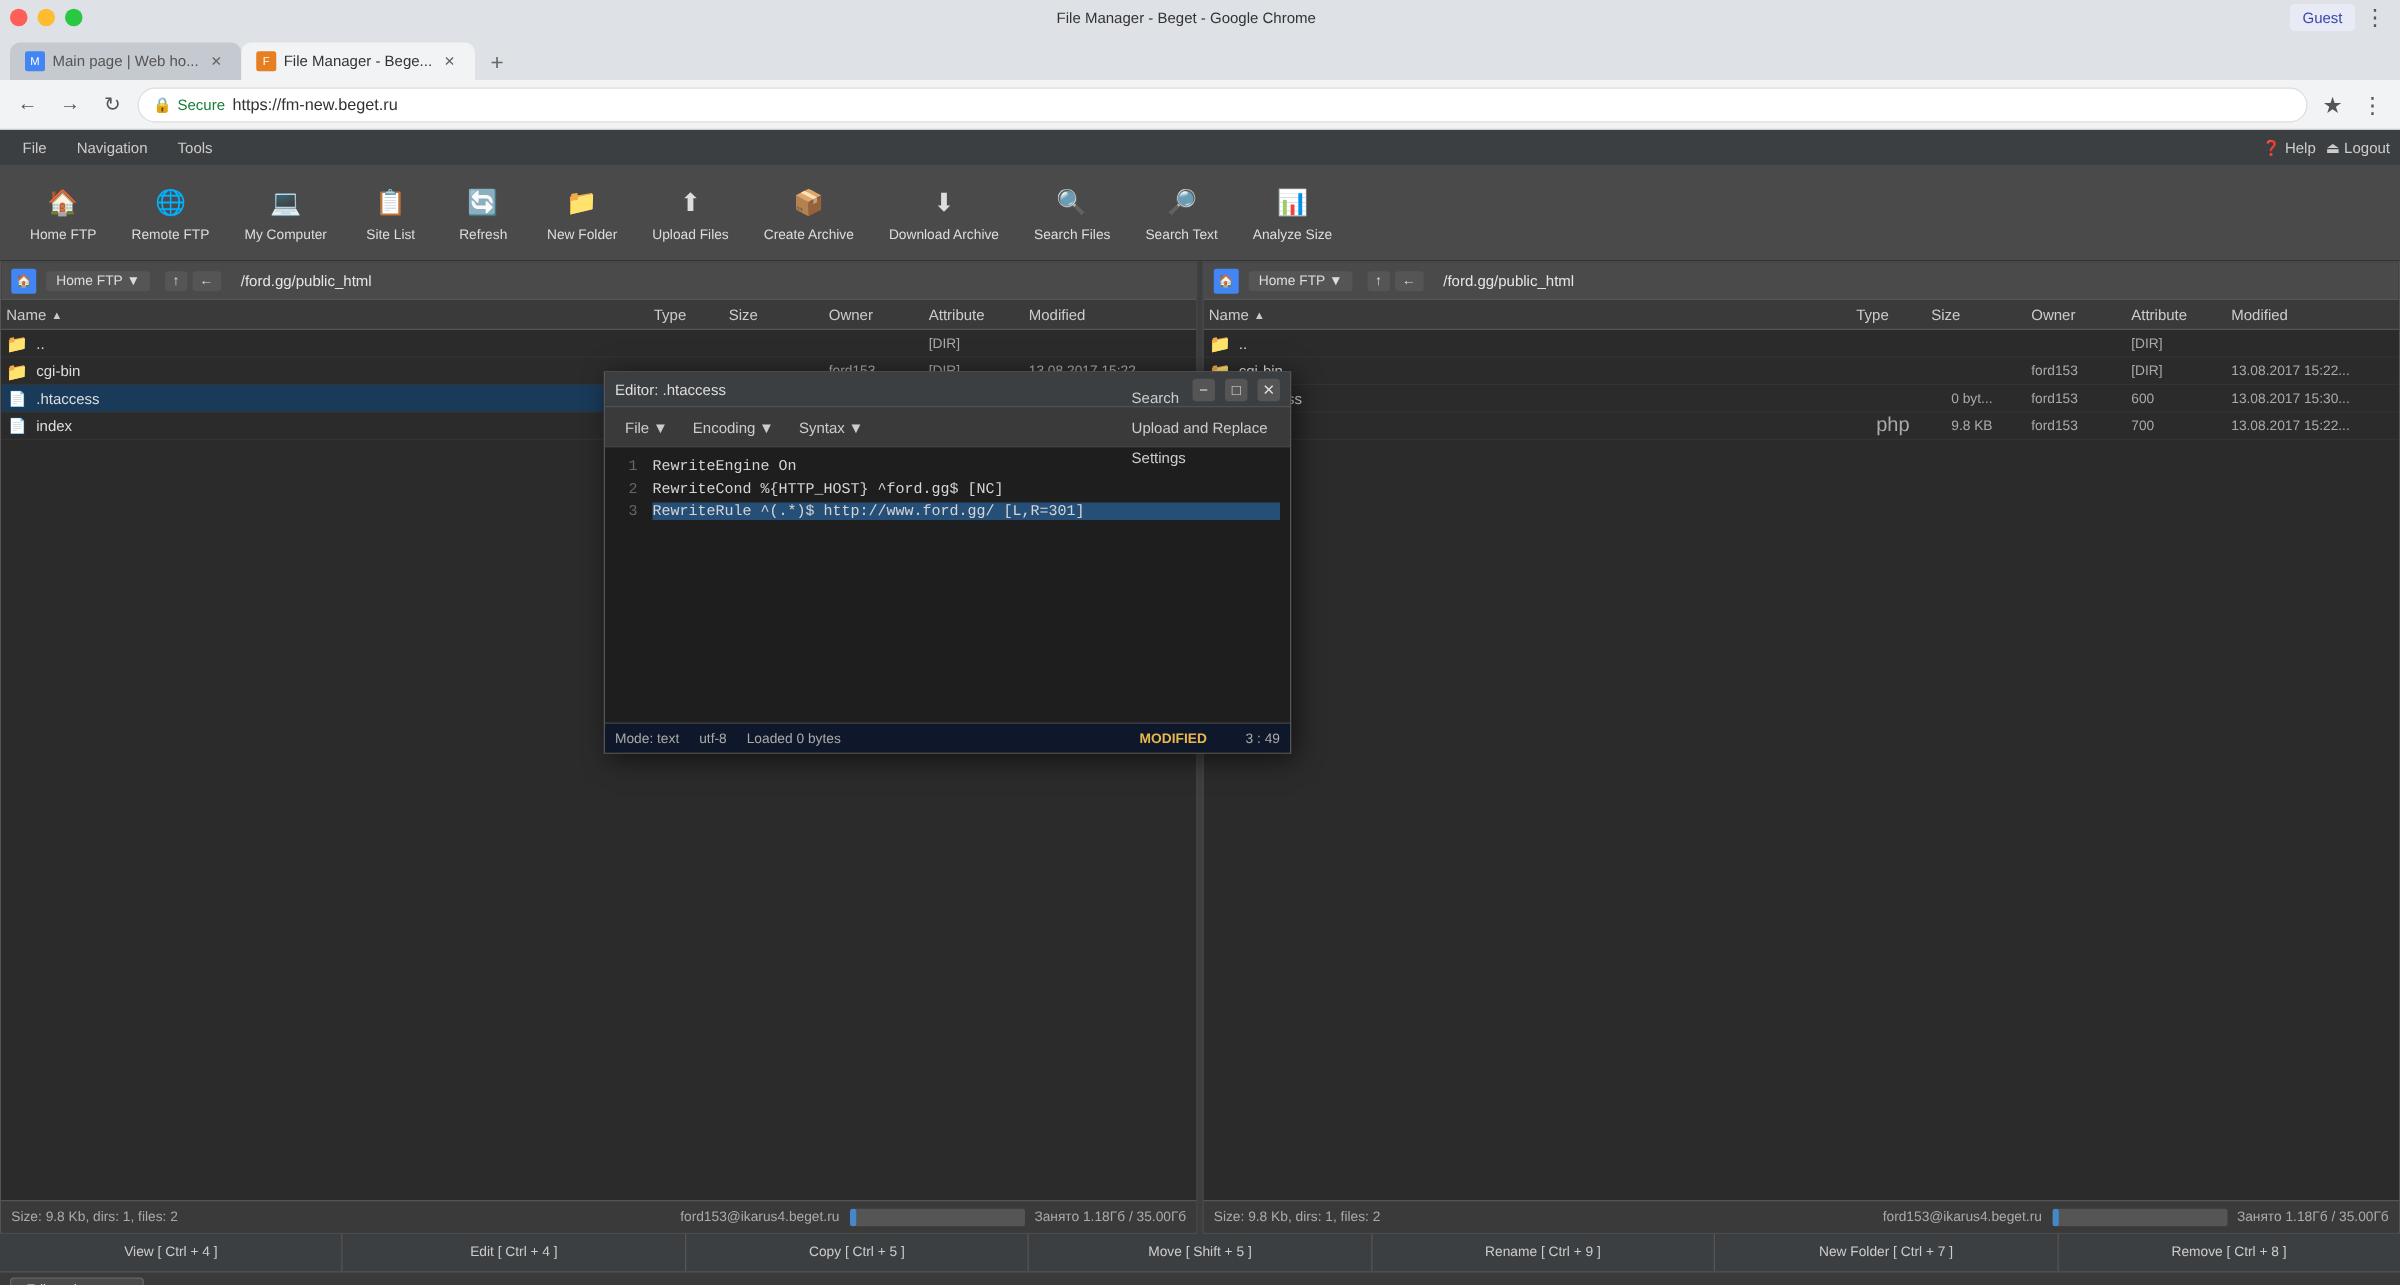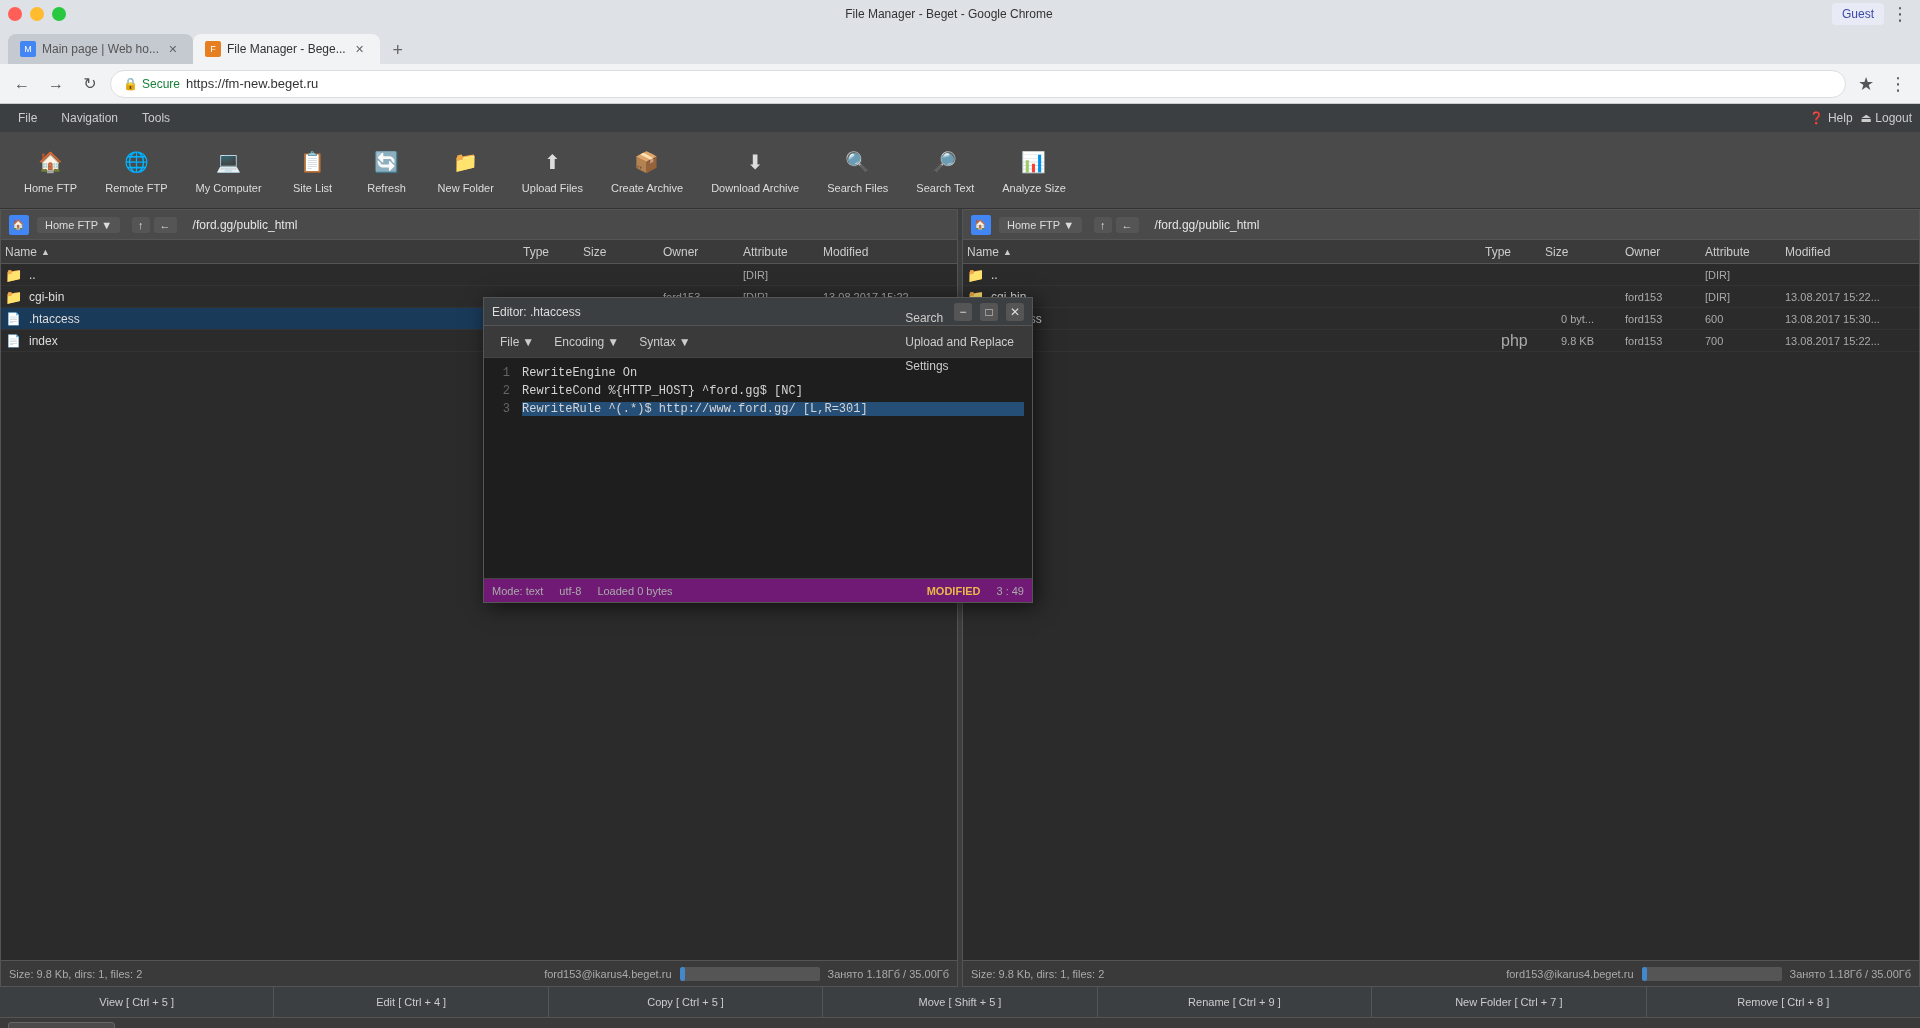--- a/index.html
+++ b/index.html
@@ -88,24 +88,24 @@
     .modal-menu-btn { color: #ccc; font-size: 12px; padding: 3px 8px; cursor: pointer; border-radius: 3px; display: flex; align-items: center; gap: 3px; }
     .modal-toolbar-right { margin-left: auto; display: flex; gap: 4px; flex-direction: column; }
     .modal-action-btn { color: #ccc; font-size: 12px; padding: 3px 10px; cursor: pointer; border-radius: 3px; }
 
     .editor-area { background: #1e1e1e; padding: 8px; font-family: 'Courier New', monospace; font-size: 12px; color: #d4d4d4; overflow: auto; }
     .editor-line { display: flex; align-items: flex-start; min-height: 18px; }
     .line-number { width: 30px; color: #666; text-align: right; padding-right: 12px; user-select: none; font-size: 12px; flex-shrink: 0; }
     .line-content { flex: 1; white-space: pre; color: #d4d4d4; }
     .line-content.selected { background: #264f78; }
 
-    .modal-statusbar { background: #701a75; height: 24px; display: flex; align-items: center; padding: 0 8px; gap: 16px; border-top: 1px solid #444; }
+    .modal-statusbar { background: #0f172a; height: 24px; display: flex; align-items: center; padding: 0 8px; gap: 16px; border-top: 1px solid #444; }
     .modal-status-item { color: #aaa; font-size: 11px; }
     .modal-status-modified { color: #e8b84b; font-size: 11px; font-weight: bold; margin-left: auto; }
-    .modal-status-pos { color: #aaa; font-size: 11px; }
+    .modal-status-pos { color: #aaa; font-size: 11px; margin-left: 15px; }
 
     .app-bottom-taskbar { background: #3a3a3a; height: 28px; display: flex; align-items: center; padding: 0 8px; border-top: 1px solid #555; }
     .taskbar-item { background: #4a4a4a; color: #ddd; font-size: 11px; padding: 3px 12px; border-radius: 3px; cursor: pointer; border: 1px solid #666; }
 
     
     .icon-home::before { content: '🏠'; font-size: 20px; }
     .icon-ftp::before { content: '🌐'; font-size: 20px; }
     .icon-computer::before { content: '💻'; font-size: 20px; }
     .icon-sites::before { content: '📋'; font-size: 20px; }
     .icon-refresh::before { content: '🔄'; font-size: 20px; }
@@ -421,21 +421,21 @@
         <span class="panel-status-user">ford153@ikarus4.beget.ru</span>
         <div class="storage-bar-container">
           <div class="storage-bar-fill" style="width: 4%;"></div>
         </div>
         <span class="storage-label">Занято 1.18Гб / 35.00Гб</span>
       </div>
     </div>
   </div>
 
   <div class="bottom-bar">
-    <div class="bottom-btn">View [ Ctrl + 5 ]</div>
+    <div class="bottom-btn">View [ Ctrl + 4 ]</div>
     <div class="bottom-btn">Edit [ Ctrl + 4 ]</div>
     <div class="bottom-btn">Copy [ Ctrl + 5 ]</div>
     <div class="bottom-btn">Move [ Shift + 5 ]</div>
     <div class="bottom-btn">Rename [ Ctrl + 9 ]</div>
     <div class="bottom-btn">New Folder [ Ctrl + 7 ]</div>
     <div class="bottom-btn" style="border-right:none;">Remove [ Ctrl + 8 ]</div>
   </div>
 
   <div class="app-bottom-taskbar">
     <div class="taskbar-item">Editor: .htaccess</div>

